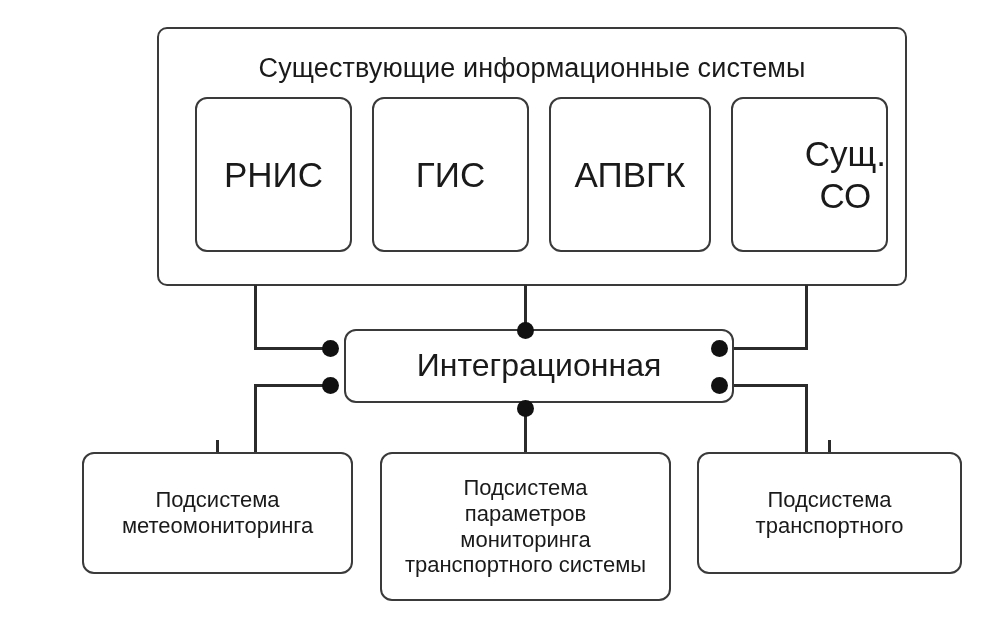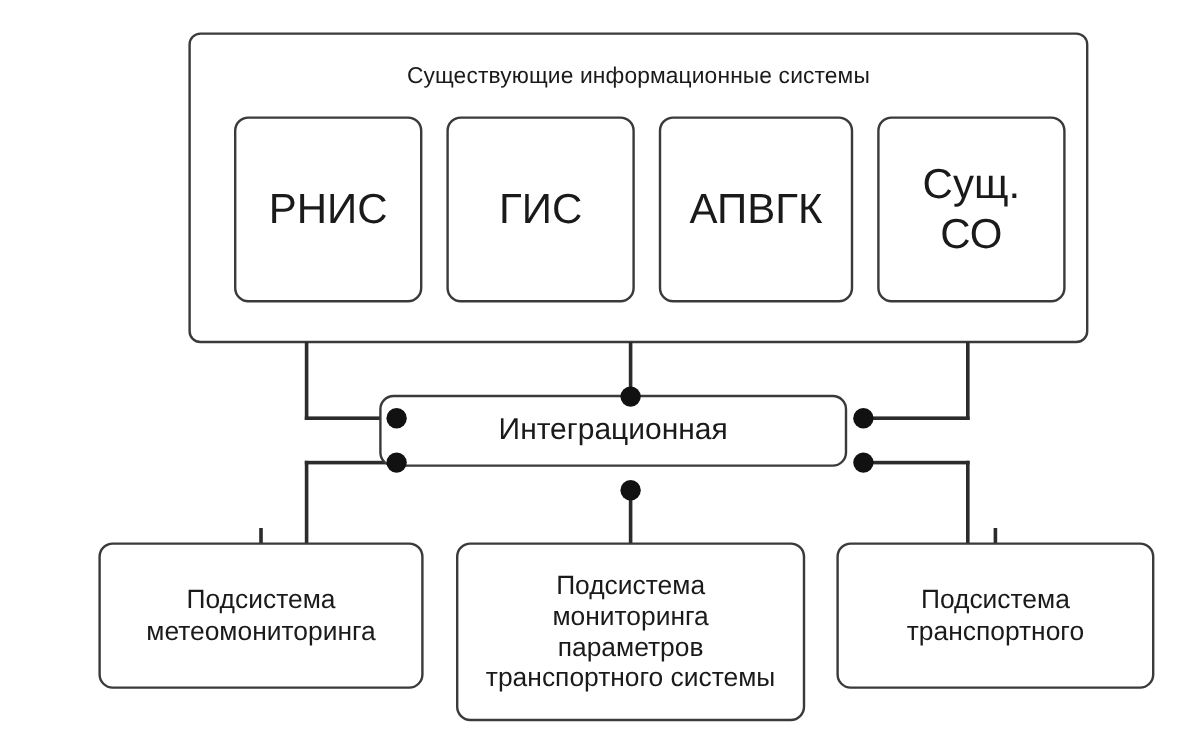--- a/index.html
+++ b/index.html
@@ -41,46 +41,46 @@
     border-radius: 10px;
     display: block;
     z-index: 1;
   }
   #outer-title {
     position: absolute;
     left: 0;
     top: 24px;
     width: 100%;
     text-align: center;
-    font-size: 19px;
+    font-size: 27px;
     color: #1a1a1a;
     letter-spacing: 0.1px;
   }
 
   
   .inner-box {
     top: 97px;
     height: 155px;
     border-radius: 12px;
     font-size: 35px;
     z-index: 3;
   }
   #inner-box-0 { left: 195px; width: 157px; }
   #inner-box-1 { left: 372px; width: 157px; align-items: center; }
   #inner-box-2 { left: 549px; width: 162px; }
-  #inner-box-3 { left: 731px; width: 157px; }
+  #inner-box-3 { left: 731px; width: 157px; justify-content: flex-end; }
 
   
   #platform-box {
-    left: 316px;
+    left: 344px;
     top: 329px;
     width: 390px;
-    height: 60px;
+    height: 74px;
     border-radius: 12px;
-    font-size: 25px;
+    font-size: 32px;
     z-index: 4;
   }
 
   
   .subsystem-box {
     font-size: 22px;
     border-radius: 12px;
   }
   #subsystem-box-0 { left: 82px;  top: 452px; width: 271px; height: 122px; }
   #subsystem-box-1 { left: 380px; top: 452px; width: 291px; height: 149px; }
@@ -169,22 +169,22 @@
   <div class="box subsystem-box" id="subsystem-box-0">
     <div>
       <span class="txt-line">Подсистема</span>
       <span class="txt-line">метеомониторинга</span>
     </div>
   </div>
 
   <div class="box subsystem-box" id="subsystem-box-1">
     <div>
       <span class="txt-line">Подсистема</span>
+      <span class="txt-line">параметров</span>
       <span class="txt-line">мониторинга</span>
-      <span class="txt-line">параметров</span>
       <span class="txt-line">транспортного системы</span>
     </div>
   </div>
 
   <div class="box subsystem-box" id="subsystem-box-2">
     <div>
       <span class="txt-line">Подсистема</span>
       <span class="txt-line">транспортного</span>
     </div>
   </div>

